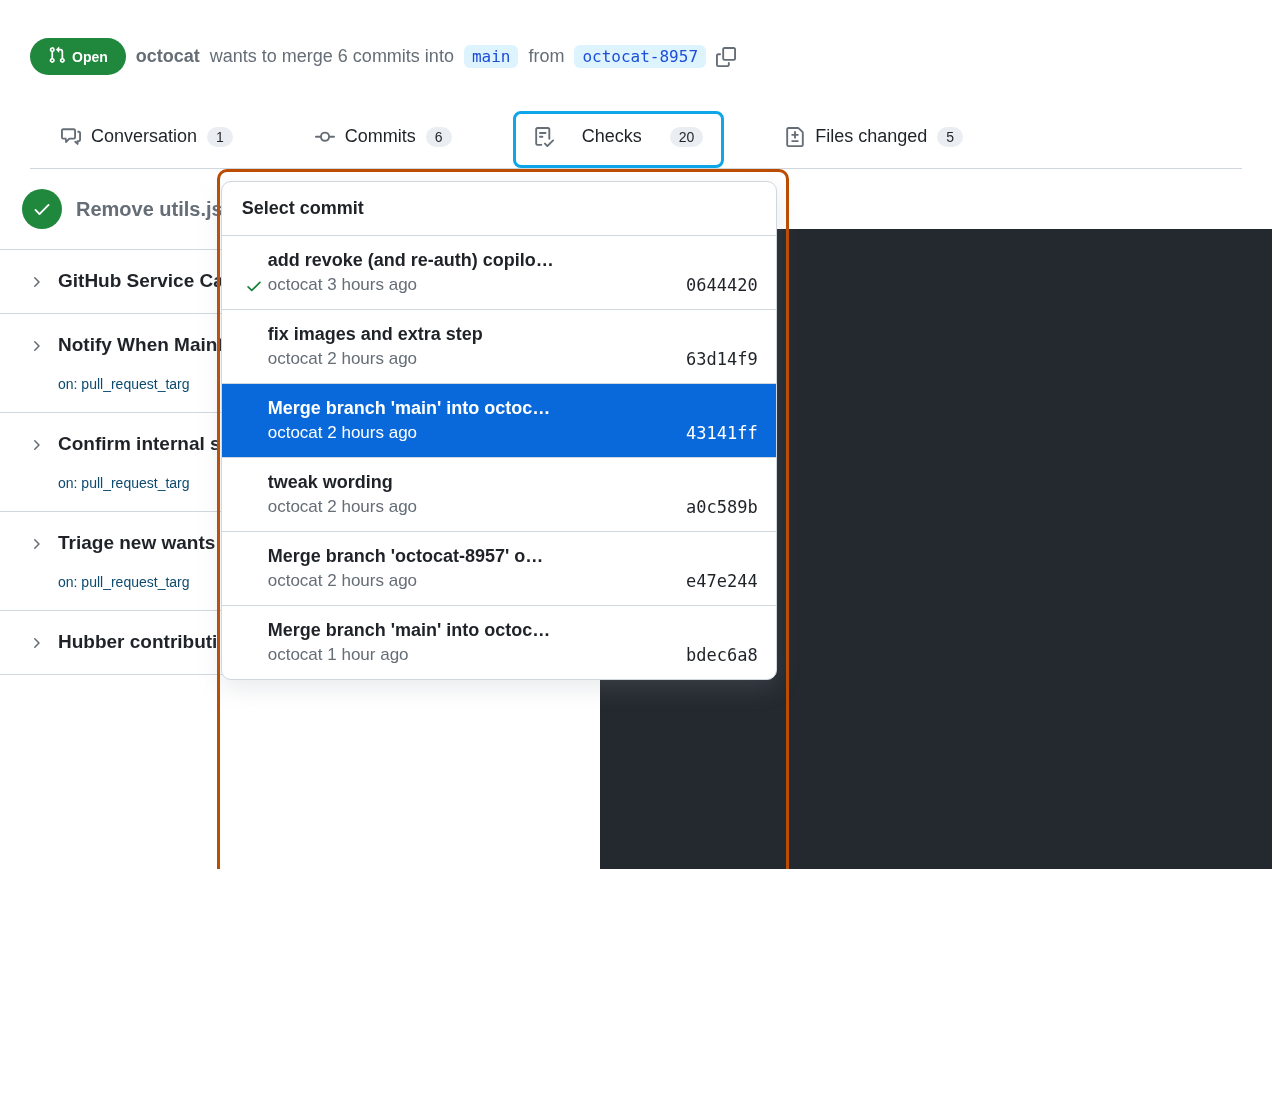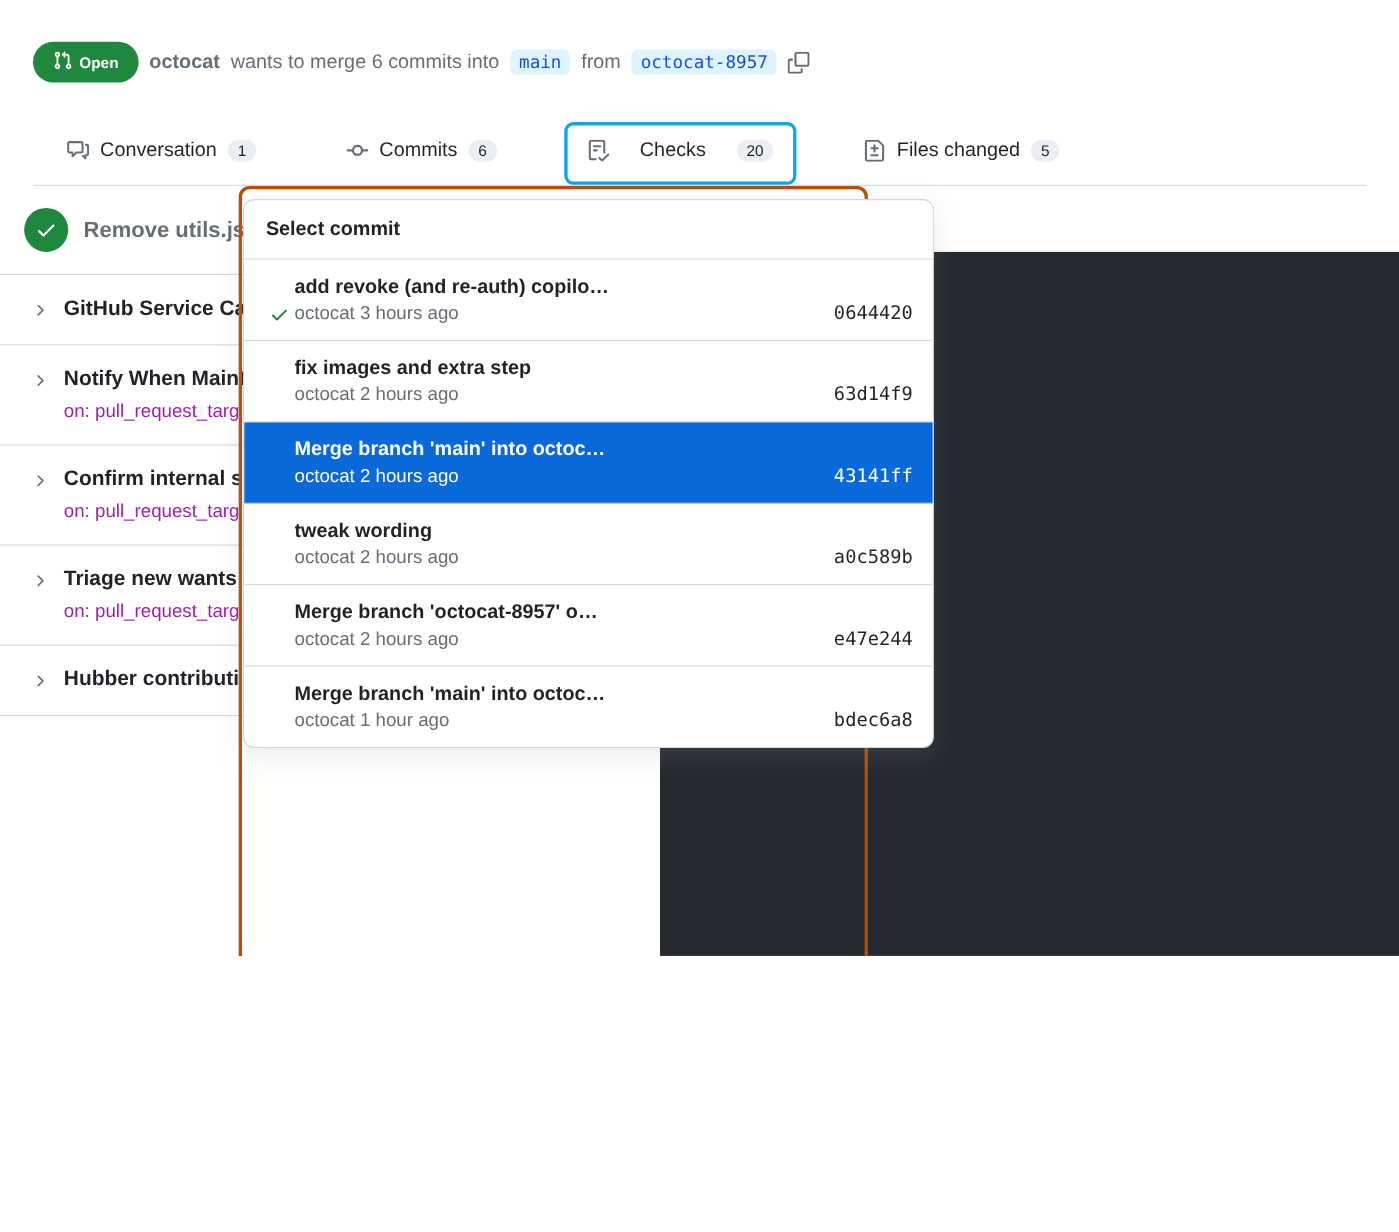--- a/index.html
+++ b/index.html
@@ -59,24 +59,24 @@
   }
   .checks-head .title { font-size:20px; font-weight:600; color:#656d76; }
   .sha-trigger { display:inline-flex; align-items:center; gap:6px; color:#0969da; font-weight:600; font-size:18px; cursor:pointer; }
   .sha-trigger .caret { width:0; height:0; border-left:5px solid transparent; border-right:5px solid transparent; border-top:6px solid #0969da; margin-left:4px; }
   .wf-item {
     border-bottom:1px solid #d0d7de; padding:20px 0 20px 28px;
     display:flex; align-items:flex-start; gap:14px; cursor:pointer;
   }
   .wf-item .chev { color:#656d76; margin-top:4px; }
   .wf-item .wf-name { font-size:19px; font-weight:600; }
-  .wf-item .wf-sub { font-size:17px; color:#a21caf; margin-top:8px; }
+  .wf-item .wf-sub { font-size:14px; color:#0c4a6e; margin-top:20px; }
   .dropdown-wrap { position:relative; display:inline-block; }
   .dropdown {
-    position:absolute; top:-18px; left:-16px; width:628px;
+    position:absolute; top:-18px; left:-16px; width:556px;
     background:#fff; border:1px solid #d0d7de; border-radius:10px;
     box-shadow: 0 8px 24px rgba(140,149,159,0.2); overflow:hidden;
     z-index:5;
   }
   .dropdown-head { padding:16px 20px; font-size:18px; font-weight:600; border-bottom:1px solid #d0d7de; }
   .dd-item { padding:14px 18px 14px 18px; display:flex; align-items:flex-end; border-bottom:1px solid #d0d7de; cursor:pointer; }
   .dd-item:last-child { border-bottom:none; }
   .dd-check { width:28px; flex-shrink:0; color:#1a7f37; display:flex; justify-content:center; padding-top:3px; }
   .dd-text { flex:1; min-width:0; }
   .dd-title { font-size:18px; font-weight:600; white-space:nowrap; overflow:hidden; text-overflow:ellipsis; }

